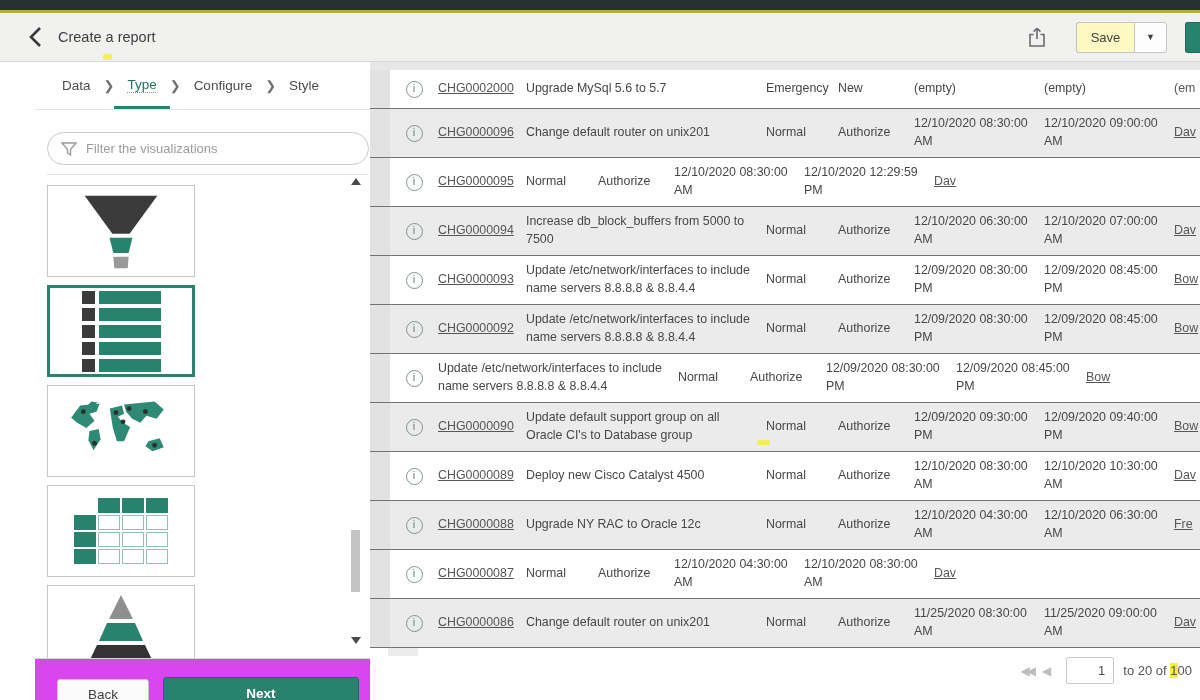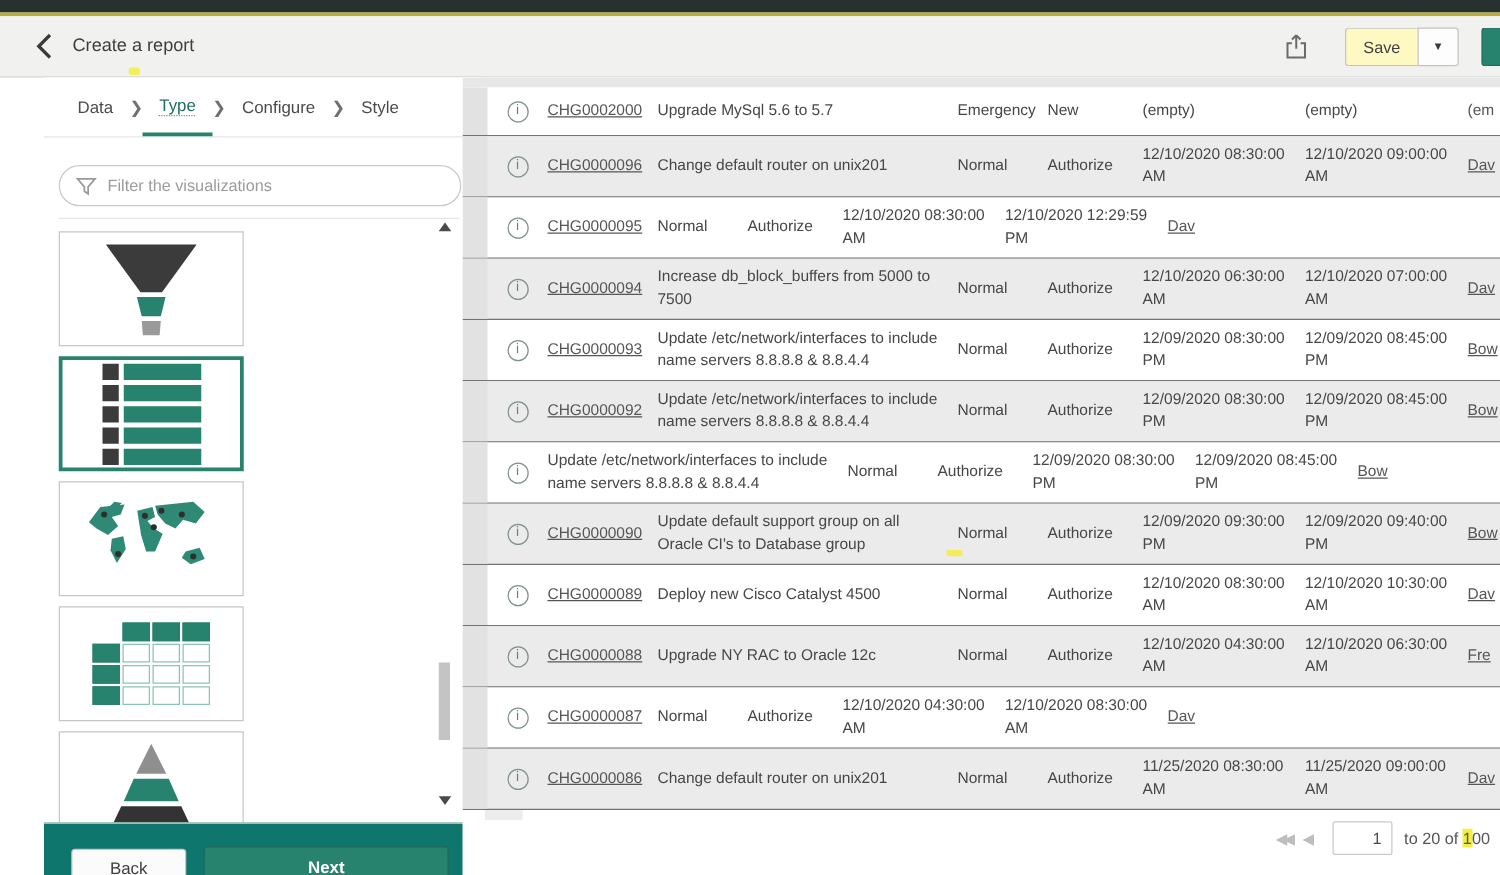--- a/index.html
+++ b/index.html
@@ -51,21 +51,21 @@
   .grid-ic { display:grid; grid-template-columns:22px 22px 22px 22px; grid-template-rows:15px 15px 15px 15px; gap:2px; }
   .gc { background:#fff; border:1px solid #8cc4b4; }
   .gc.teal { background:#27826e; border:1px solid #27826e; }
   .gc.blank { background:transparent; border:none; }
   .vscroll { position:absolute; left:314px; top:114px; width:14px; height:470px; }
   .vs-up, .vs-dn { position:absolute; left:2px; width:0; height:0; border-left:5px solid transparent; border-right:5px solid transparent; cursor:pointer; }
   .vs-up { top:2px; border-bottom:7px solid #4a4a4a; }
   .vs-dn { bottom:2px; border-top:7px solid #4a4a4a; }
   .vs-thumb { position:absolute; left:2px; top:354px; width:9px; height:62px; background:#c4c4c4; cursor:grab; }
   .panel-footer { position:absolute; left:0; top:596px; width:350px; height:42px;
-    background:#0f766e; border-top:1px solid #d4d4d4; overflow:hidden; }
+    background:#d946ef; border-top:1px solid #d4d4d4; overflow:hidden; }
   .back-button { position:absolute; left:22px; top:20px; width:92px; height:32px; background:#fbfbfb;
     border:1px solid #c8c8c8; border-radius:3px; font-size:13.5px; color:#3e3e3e; text-align:center; padding-top:7px; cursor:pointer; }
   .next-button { position:absolute; left:128px; top:18px; width:196px; height:34px; background:#27826e;
     border:1px solid #1d6b59; border-radius:3px; font-size:13.5px; font-weight:bold; color:#fff; text-align:center; padding-top:8px; cursor:pointer; }
 
   
   .main { position:absolute; left:370px; top:62px; width:830px; height:638px; background:#fff; overflow:hidden; }
   .table-topband { width:830px; height:8px; background:#e7e7e7; }
   .row { display:flex; align-items:stretch; min-height:49px; border-bottom:1px solid #737373; background:#fff; font-size:12.4px; }
   .row:nth-child(even) { background:#ebebeb; }

